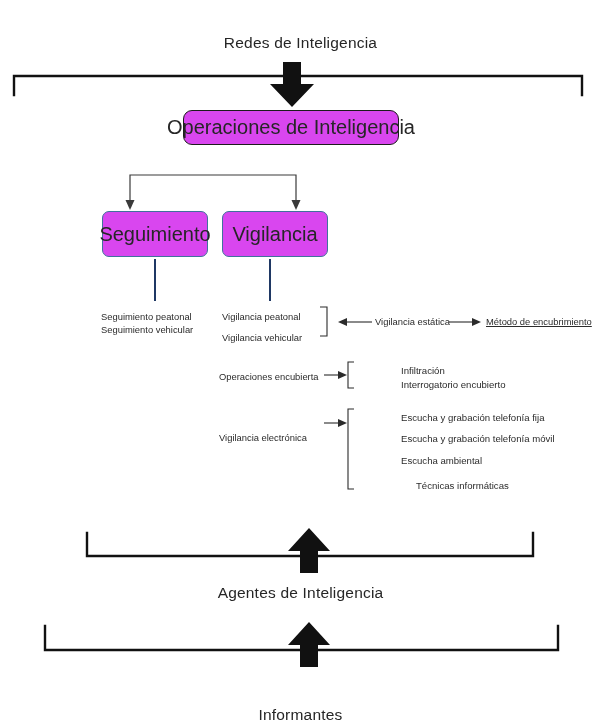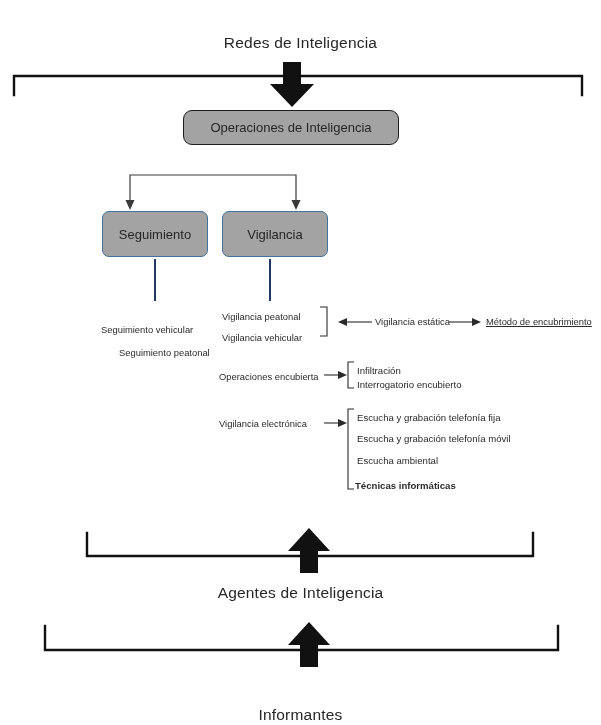--- a/index.html
+++ b/index.html
@@ -22,39 +22,39 @@
     text-align:center;
   }
   .centered{left:0;width:601px;text-align:center;}
 
   
   .box{
     position:absolute;
     box-sizing:border-box;
     display:flex;align-items:center;justify-content:center;
     border-radius:7px;
-    background:#a3a3a3;
-    font-size:13px;
+    background:#d946ef;
+    font-size:20px;
     color:#262626;
     white-space:nowrap;
   }
   .box.black{border:1.6px solid #1c1c1c;border-radius:9px;}
   .box.blue{border:1.7px solid #41719c;}
   .vline{position:absolute;background:#111;}
   .vline.navy{background:#1f3864;}
 
   
   .small{
     position:absolute;
     font-size:9.4px;
     line-height:12.6px;
     color:#2b2b2b;
     white-space:nowrap;
   }
-  .small.lg{font-size:9.6px;line-height:13.4px;}
+  .small.lg{font-size:9.6px;line-height:13.4px;margin-left:44px;}
 
   svg{position:absolute;overflow:visible;}
   .nofill{fill:none;}
 </style>
 </head>
 <body>
 
 <div id="stage">
 
   <div class="txt headline centered" style="top:35px;">Redes de Inteligencia</div>
@@ -82,21 +82,21 @@
     <span>Seguimiento</span>
   </div>
 
   <div class="box blue" style="left:222px;top:211px;width:106px;height:46px;">
     <span>Vigilancia</span>
   </div>
 
   <div class="vline navy" style="left:154px;top:259px;width:1.6px;height:42px;"></div>
   <div class="vline navy" style="left:269px;top:259px;width:1.6px;height:42px;"></div>
 
-  <div class="small" style="left:119px;top:311px;margin-top:36px;">Seguimiento peatonal</div>
+  <div class="small" style="left:101px;top:311px;">Seguimiento peatonal</div>
   <div class="small" style="left:101px;top:324px;">Seguimiento vehicular</div>
 
   <div class="small" style="left:222px;top:311px;">Vigilancia peatonal</div>
   <div class="small" style="left:222px;top:332px;">Vigilancia vehicular</div>
 
   <svg style="left:0;top:0;width:601px;height:725px;">
     
     <path class="nofill" d="M320,307 L327,307 L327,336 L320,336" stroke="#2b2b2b" stroke-width="1.1"></path>
     
     <line x1="343" y1="322" x2="372" y2="322" stroke="#2b2b2b" stroke-width="1.1"></line>
@@ -114,33 +114,33 @@
   <svg style="left:0;top:0;width:601px;height:725px;">
     <line x1="324" y1="375" x2="341" y2="375" stroke="#2b2b2b" stroke-width="1.1"></line>
     <polygon points="347,375 338,371 338,379" fill="#2b2b2b"></polygon>
 
     <path class="nofill" d="M354,362 L348,362 L348,388 L354,388" stroke="#2b2b2b" stroke-width="1.1"></path>
   </svg>
 
   <div class="small lg" style="left:357px;top:364px;">Infiltración</div>
   <div class="small lg" style="left:357px;top:378px;">Interrogatorio encubierto</div>
 
-  <div class="small" style="left:219px;top:418px;">Vigilancia electrónica</div>
+  <div class="small" style="left:219px;top:432px;">Vigilancia electrónica</div>
 
   <svg style="left:0;top:0;width:601px;height:725px;">
     <line x1="324" y1="423" x2="341" y2="423" stroke="#2b2b2b" stroke-width="1.1"></line>
     <polygon points="347,423 338,419 338,427" fill="#2b2b2b"></polygon>
 
     <path class="nofill" d="M354,409 L348,409 L348,489 L354,489" stroke="#2b2b2b" stroke-width="1.1"></path>
   </svg>
 
   <div class="small lg" style="left:357px;top:411px;">Escucha  y grabación telefonía fija</div>
   <div class="small lg" style="left:357px;top:432px;">Escucha y grabación telefonía móvil</div>
   <div class="small lg" style="left:357px;top:454px;">Escucha ambiental</div>
-  <div class="small lg" style="left:355px;top:479px;font-weight:bold;">Técnicas informáticas</div>
+  <div class="small lg" style="left:372px;top:479px;">Técnicas informáticas</div>
 
   <svg style="left:0;top:0;width:601px;height:725px;">
     <path class="nofill" d="M87,533 L87,556 L533,556 L533,533" stroke="#111" stroke-width="2.4" stroke-linecap="square"></path>
   </svg>
 
   <svg style="left:288px;top:528px;width:44px;height:50px;">
     <polygon points="21,0 42,23 30,23 30,45 12,45 12,23 0,23" fill="#111"></polygon>
   </svg>
 
   <div class="txt headline centered" style="top:585px;">Agentes de Inteligencia</div>

